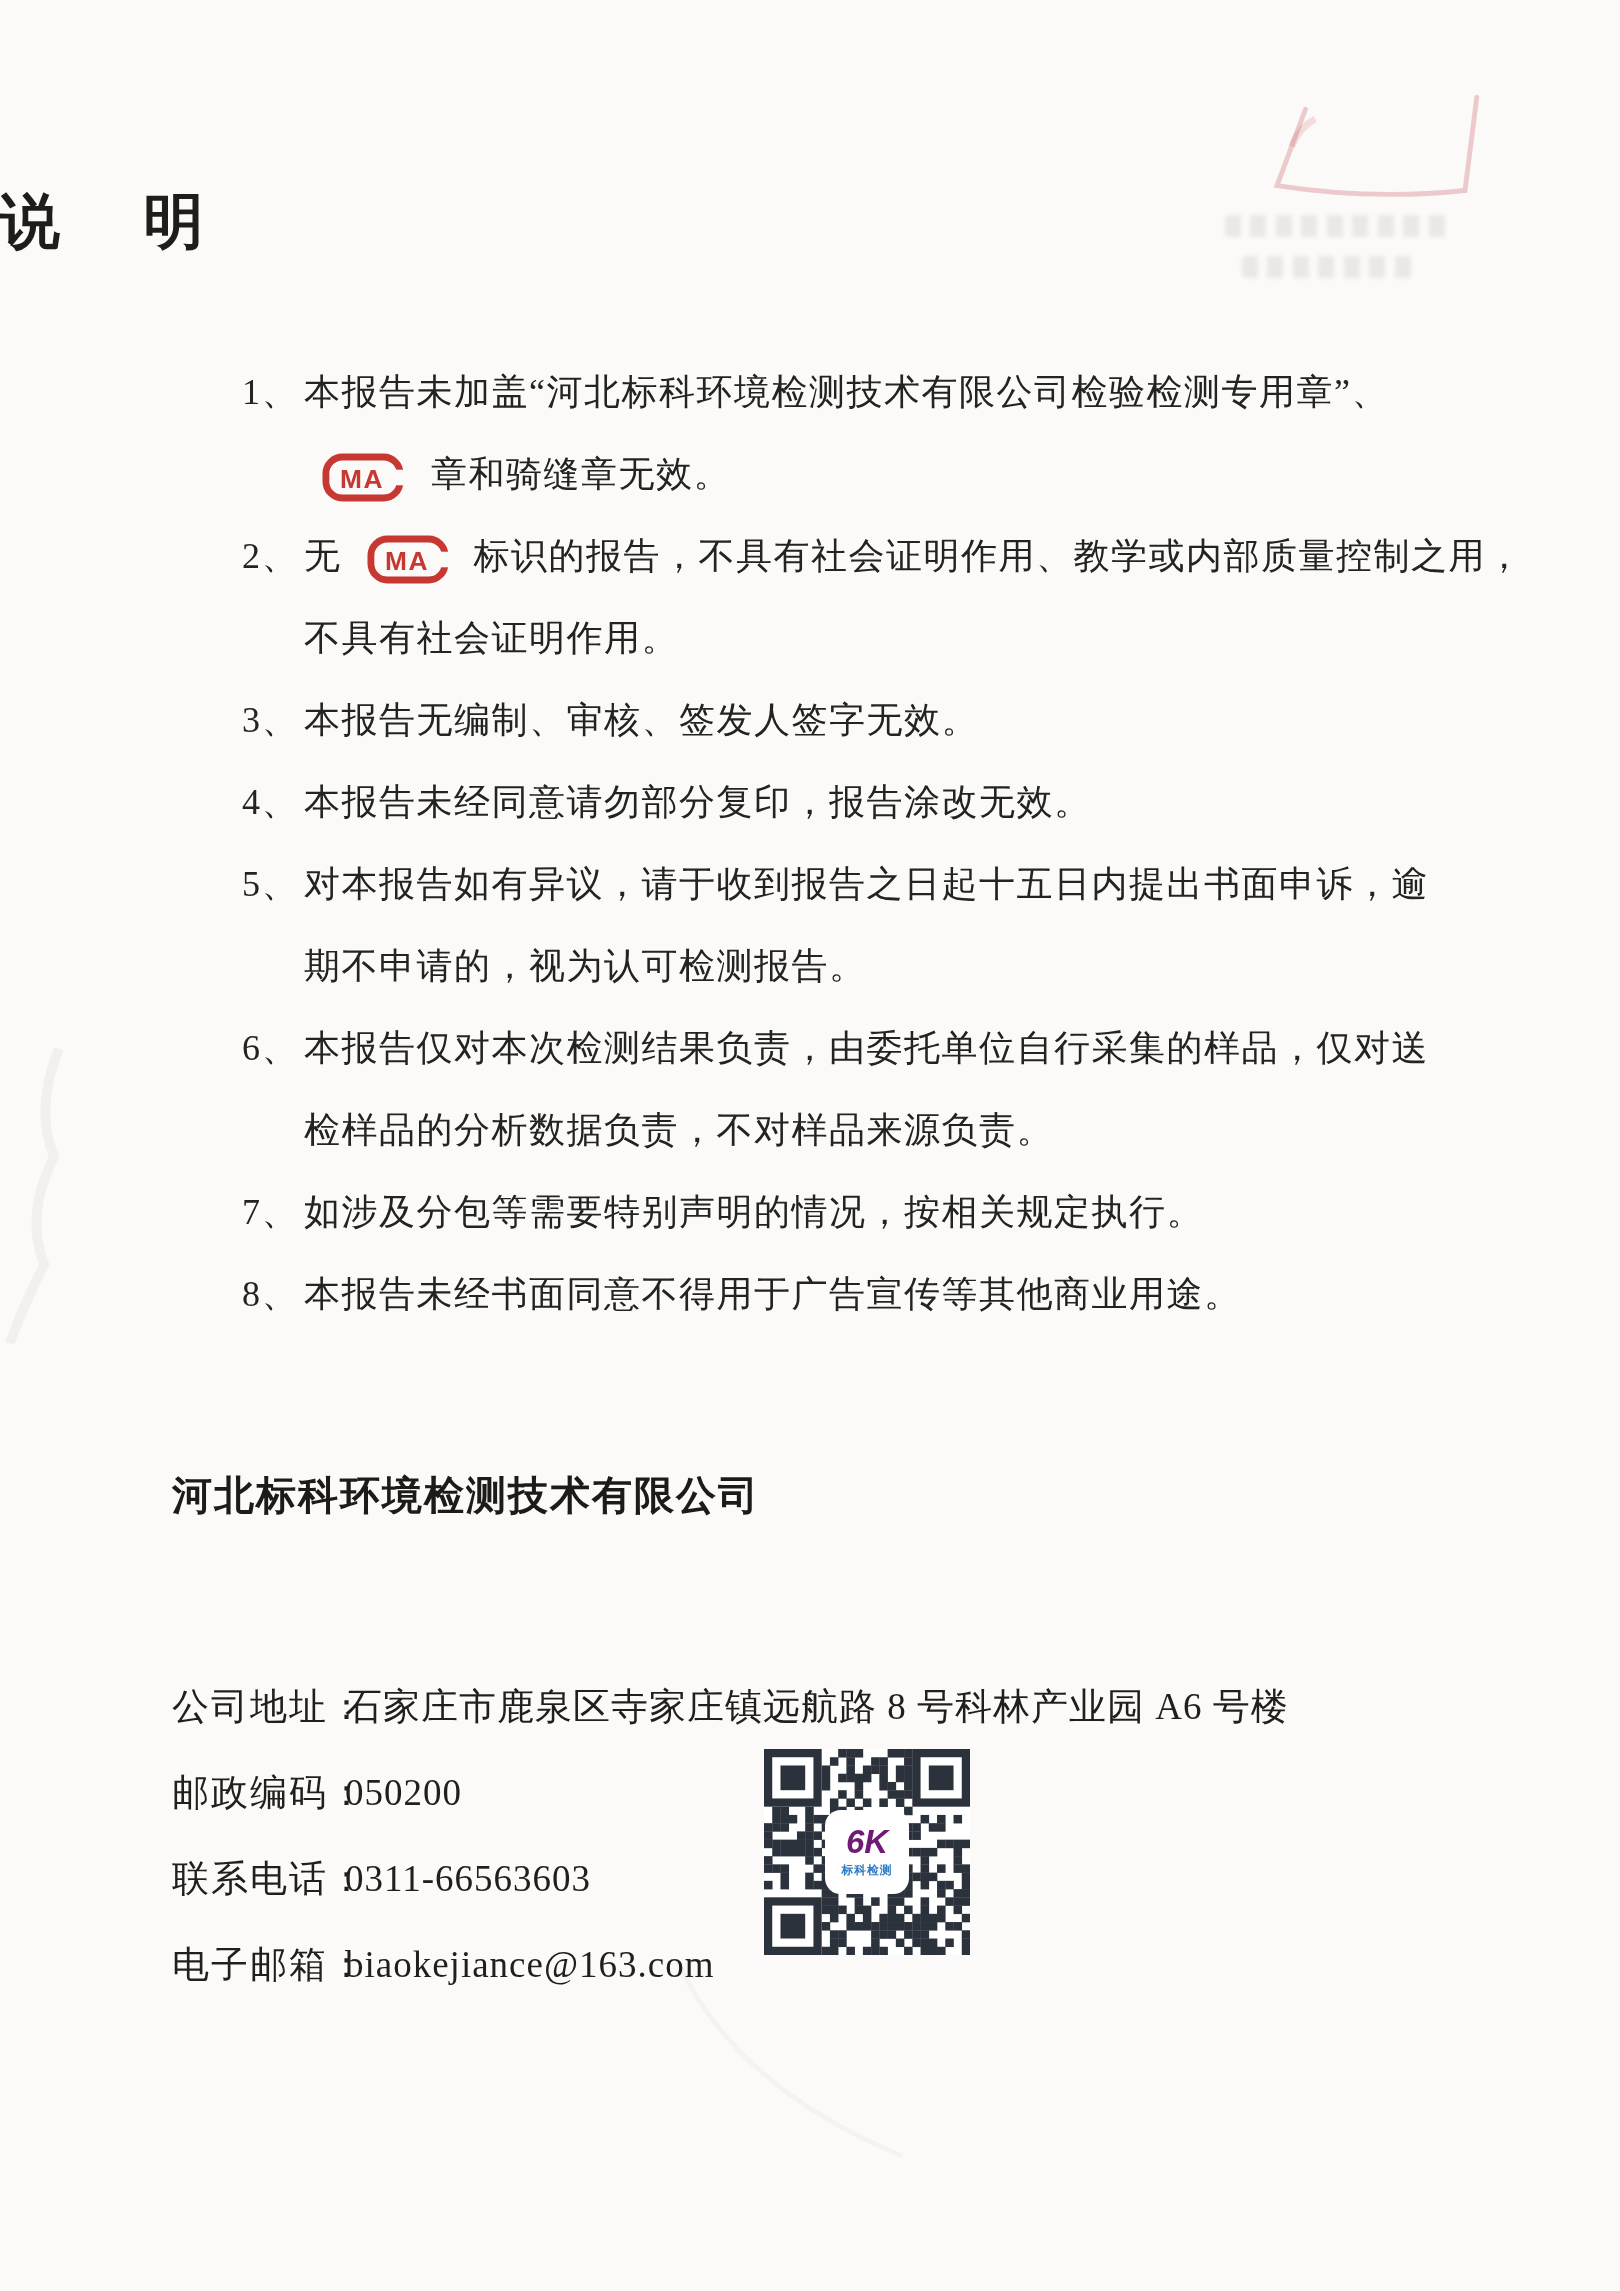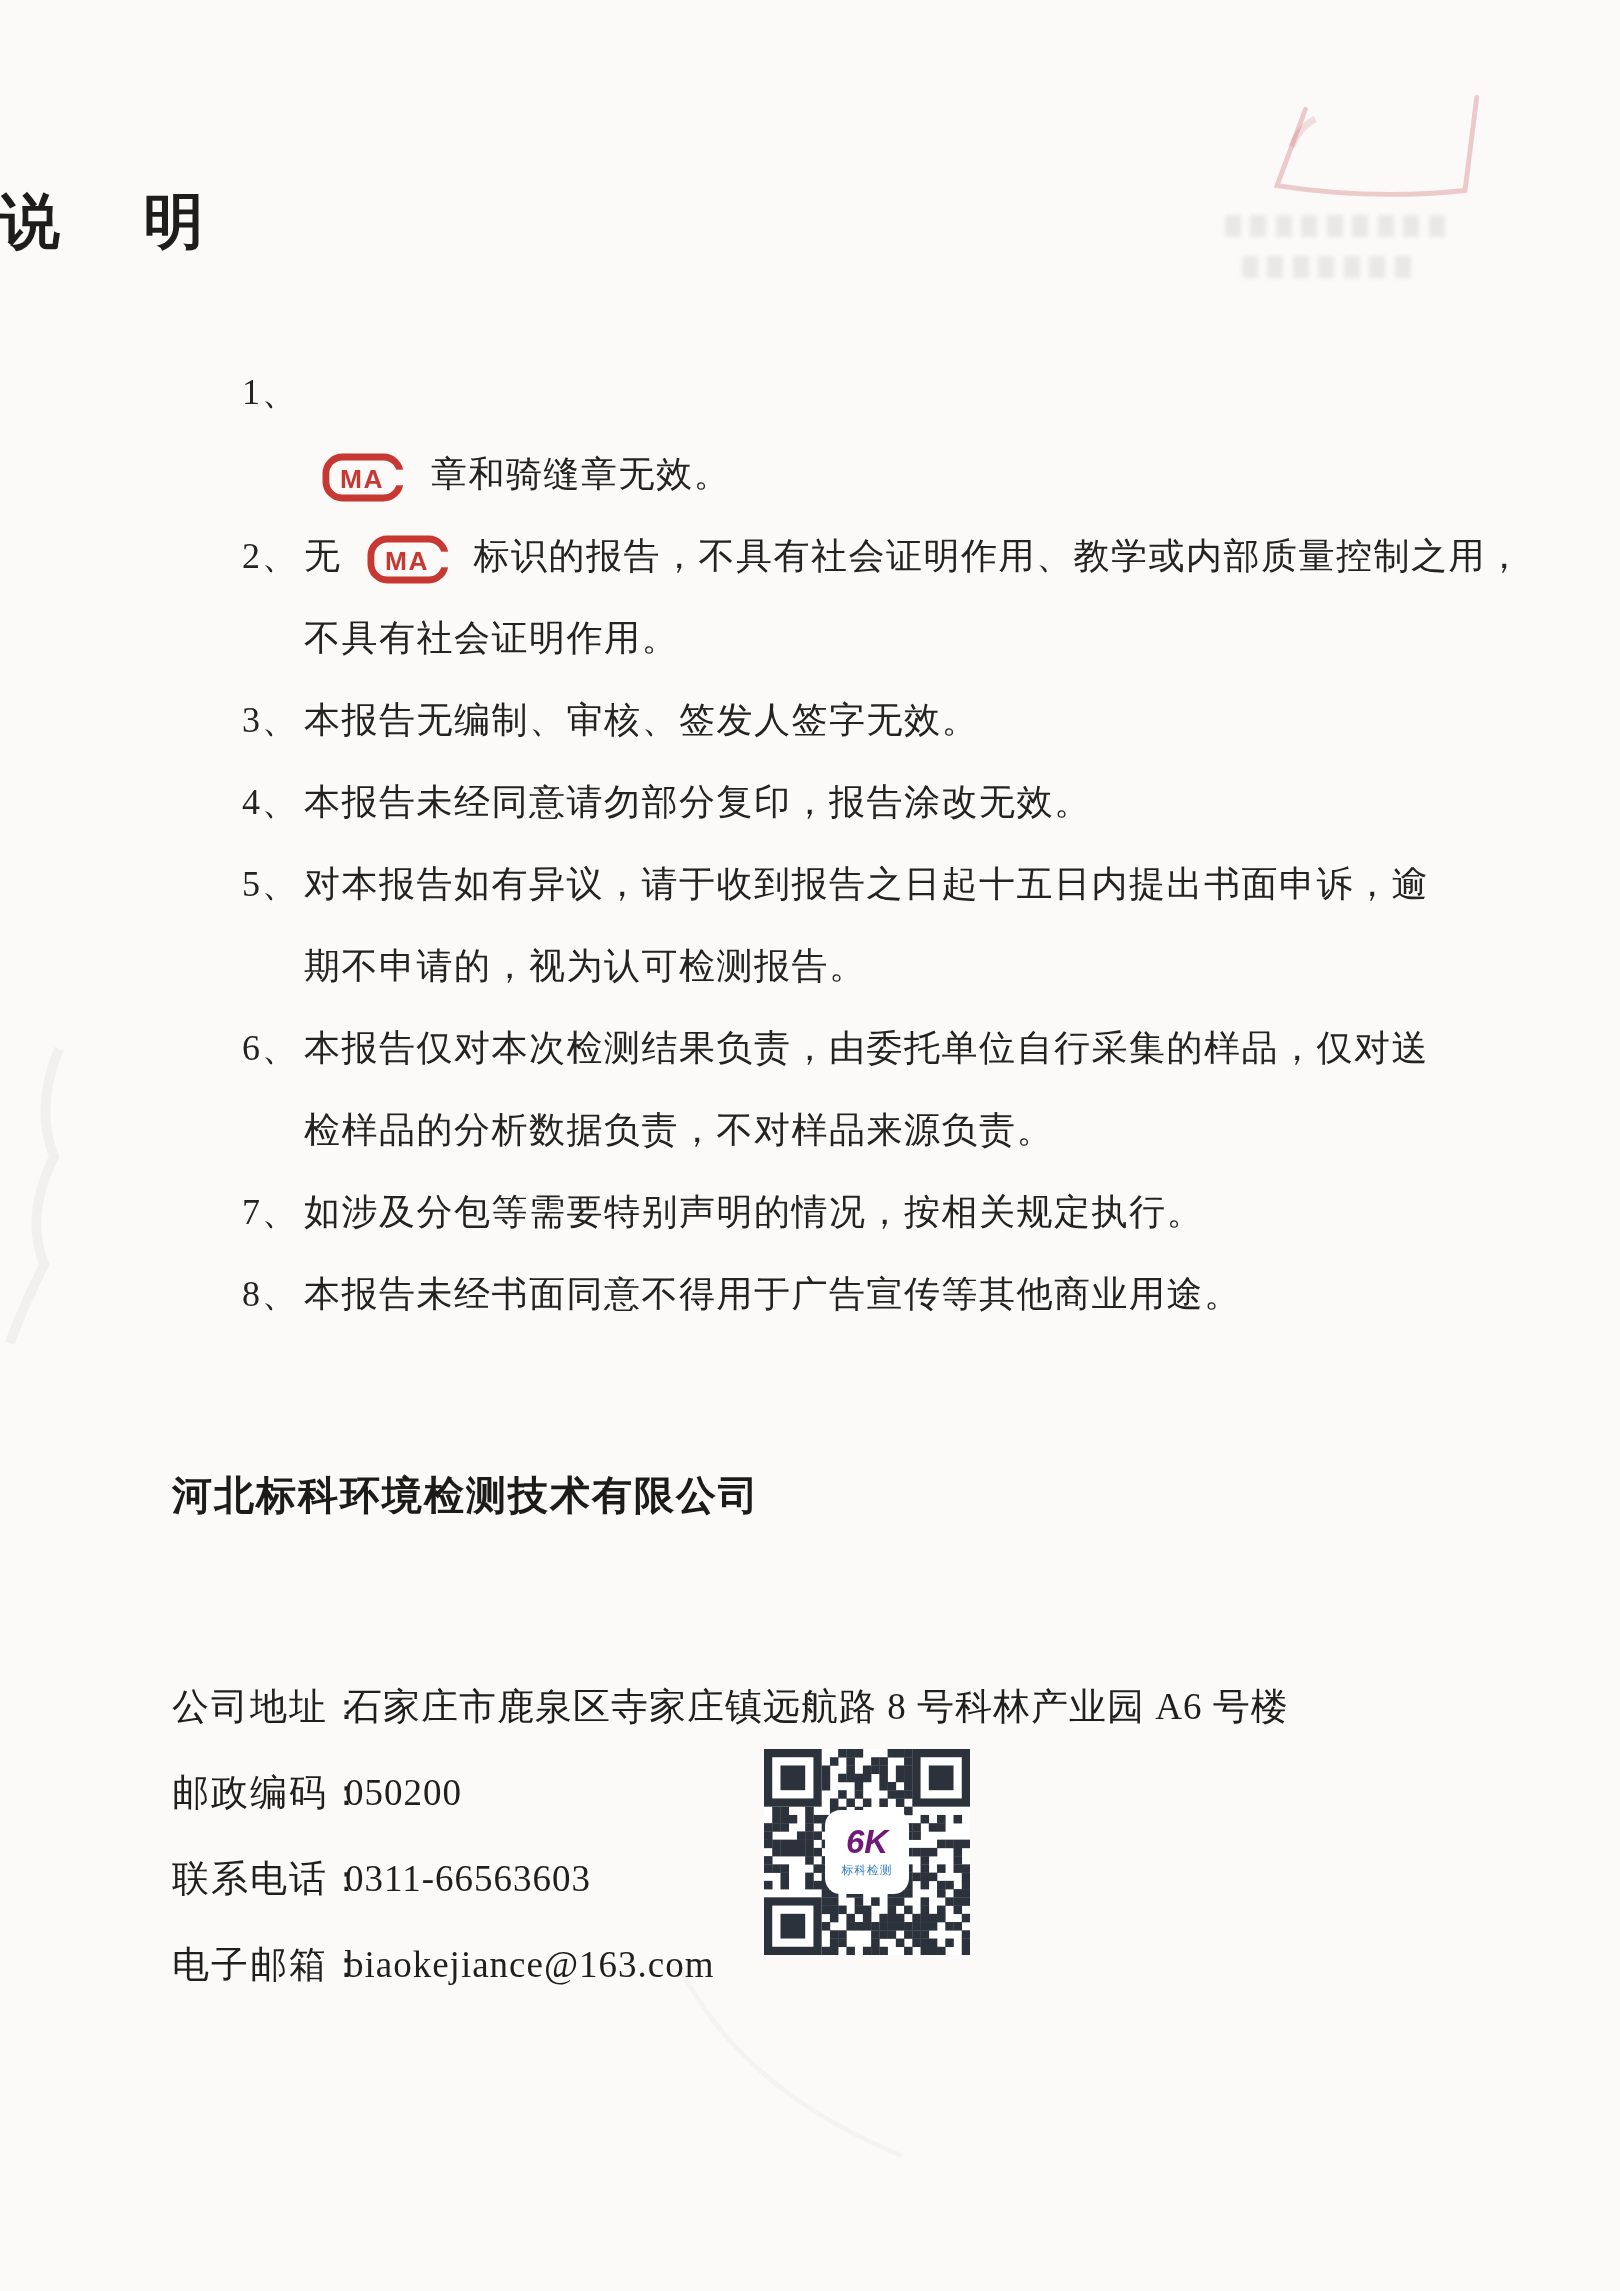--- a/index.html
+++ b/index.html
@@ -38,21 +38,21 @@
   .qr{position:absolute;left:764px;top:1749px;width:206px;height:206px;background:#fff;}
   .qr svg{display:block;}
   .qr-logo{
     position:absolute;left:50%;top:50%;transform:translate(-50%,-50%);
     width:84px;height:84px;background:#ffffff;border-radius:15.7px;
     display:flex;flex-direction:column;align-items:center;justify-content:center;
   }
   .qr-brand{font-family:"Liberation Sans",sans-serif;font-weight:bold;font-style:italic;
     font-size:33px;color:#701a75;line-height:1;}
   .qr-caption{font-family:"Liberation Sans",sans-serif;font-size:11.8px;color:#2d7dc2;
-    font-weight:normal;letter-spacing:1px;margin-top:4.9px;}
+    font-weight:bold;letter-spacing:1px;margin-top:4.9px;}
   
   .ghost-tr{position:absolute;left:1117px;top:29px;width:510px;height:323px;pointer-events:none;}
   .ghost-row1,.ghost-row2{
     position:absolute;height:21.6px;border-radius:3.9px;filter:blur(2px);opacity:.5;
     background:repeating-linear-gradient(90deg, rgba(130,130,130,.30) 0 15.7px, transparent 15.7px 25.5px);
   }
   .ghost-row1{left:108px;top:186px;width:225px;}
   .ghost-row2{left:125px;top:227px;width:176px;}
   .ghost-left{position:absolute;left:0;top:1039px;width:118px;height:314px;pointer-events:none;}
   .ghost-bottom{position:absolute;left:549px;top:1921px;width:510px;height:370px;pointer-events:none;}
@@ -82,20 +82,21 @@
       <path d="M130,40 Q190,170 360,240" fill="none" stroke="rgba(110,110,110,0.05)" stroke-width="5"></path>
     </svg>
   </div>
 
   <div class="doc-title">说　明</div>
 
   <div class="notes">
 
     <div class="nline">
       <span class="nnum">1、</span>
+      <span>本报告未加盖“河北标科环境检测技术有限公司检验检测专用章”、</span>
     </div>
 
     <div class="nline">
       <span class="cma cma-item1">
         <svg width="82" height="49" viewBox="0 0 84 50" style="font-size:37px">
           <rect x="4" y="4" width="76" height="42" rx="17" fill="none" stroke="#c73832" stroke-width="7"></rect>
           <rect x="70" y="17" width="14" height="16" fill="#fbfaf8"></rect>
           <text x="41" y="36" font-size="27" font-weight="bold" text-anchor="middle" fill="#c73832" font-family="Liberation Sans, sans-serif">MA</text>
         </svg>
       </span><span>章和骑缝章无效。</span>

